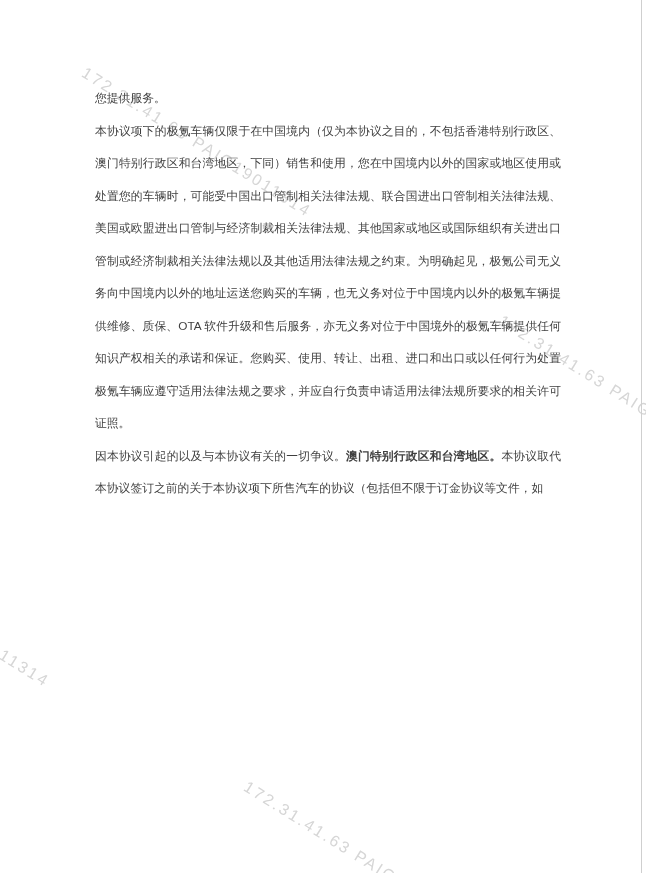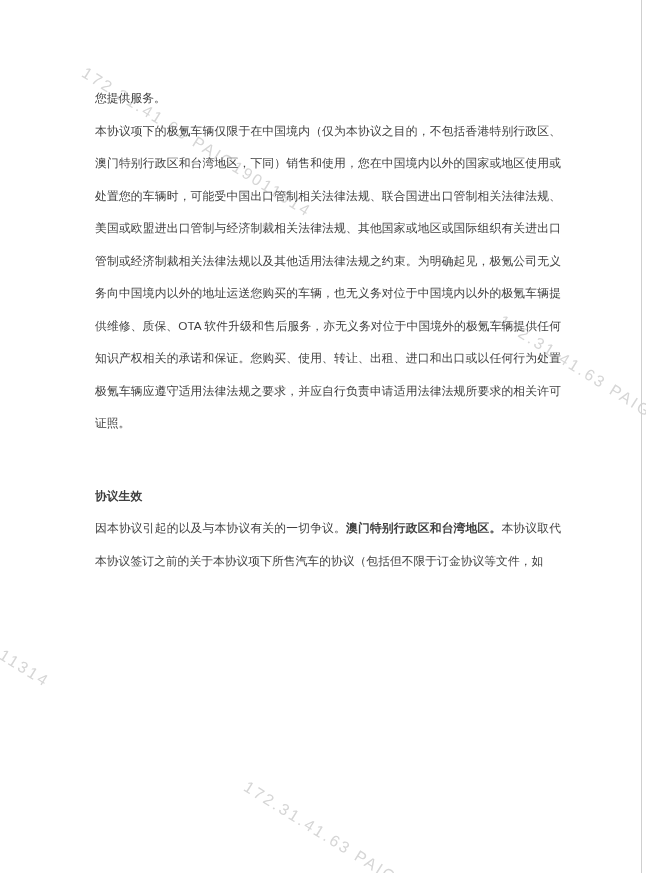--- a/index.html
+++ b/index.html
@@ -74,17 +74,16 @@
       <span class="watermark" style="left: 505px; top: 312px; color: rgb(214, 214, 214);">172.31.41.63 PAIG19011314</span>
       <span class="watermark" style="left: -174px; top: 534px; color: rgb(214, 214, 214);">172.31.41.63 PAIG19011314</span>
       <span class="watermark" style="left: 250px; top: 778px; color: rgb(214, 214, 214);">172.31.41.63 PAIG19011314</span>
     </div>
   <div class="edge-line"></div>
 
   <div class="doc">
     <p>您提供服务。</p>
     <div id="sections">
         <p><span class="run">本协议项下的极氪车辆仅限于在中国境内（仅为本协议之目的，不包括香港特别行政区、澳门特别行政区和台湾地区，下同）销售和使用，您在中国境内以外的国家或地区使用或处置您的车辆时，可能受中国出口管制相关法律法规、联合国进出口管制相关法律法规、美国或欧盟进出口管制与经济制裁相关法律法规、其他国家或地区或国际组织有关进出口管制或经济制裁相关法律法规以及其他适用法律法规之约束。为明确起见，极氪公司无义务向中国境内以外的地址运送您购买的车辆，也无义务对位于中国境内以外的极氪车辆提供维修、质保、OTA 软件升级和售后服务，亦无义务对位于中国境外的极氪车辆提供任何知识产权相关的承诺和保证。您购买、使用、转让、出租、进口和出口或以任何行为处置极氪车辆应遵守适用法律法规之要求，并应自行负责申请适用法律法规所要求的相关许可证照。</span></p>
-        <h3>协议生效</h3>
         <p><span class="run">因本协议引起的以及与本协议有关的一切争议。</span><span class="run-bold">澳门特别行政区和台湾地区。</span><span class="run">本协议取代本协议签订之前的关于本协议项下所售汽车的协议（包括但不限于订金协议等文件，如</span></p>
       </div>
   </div>
 </div>
 
 </body></html>

